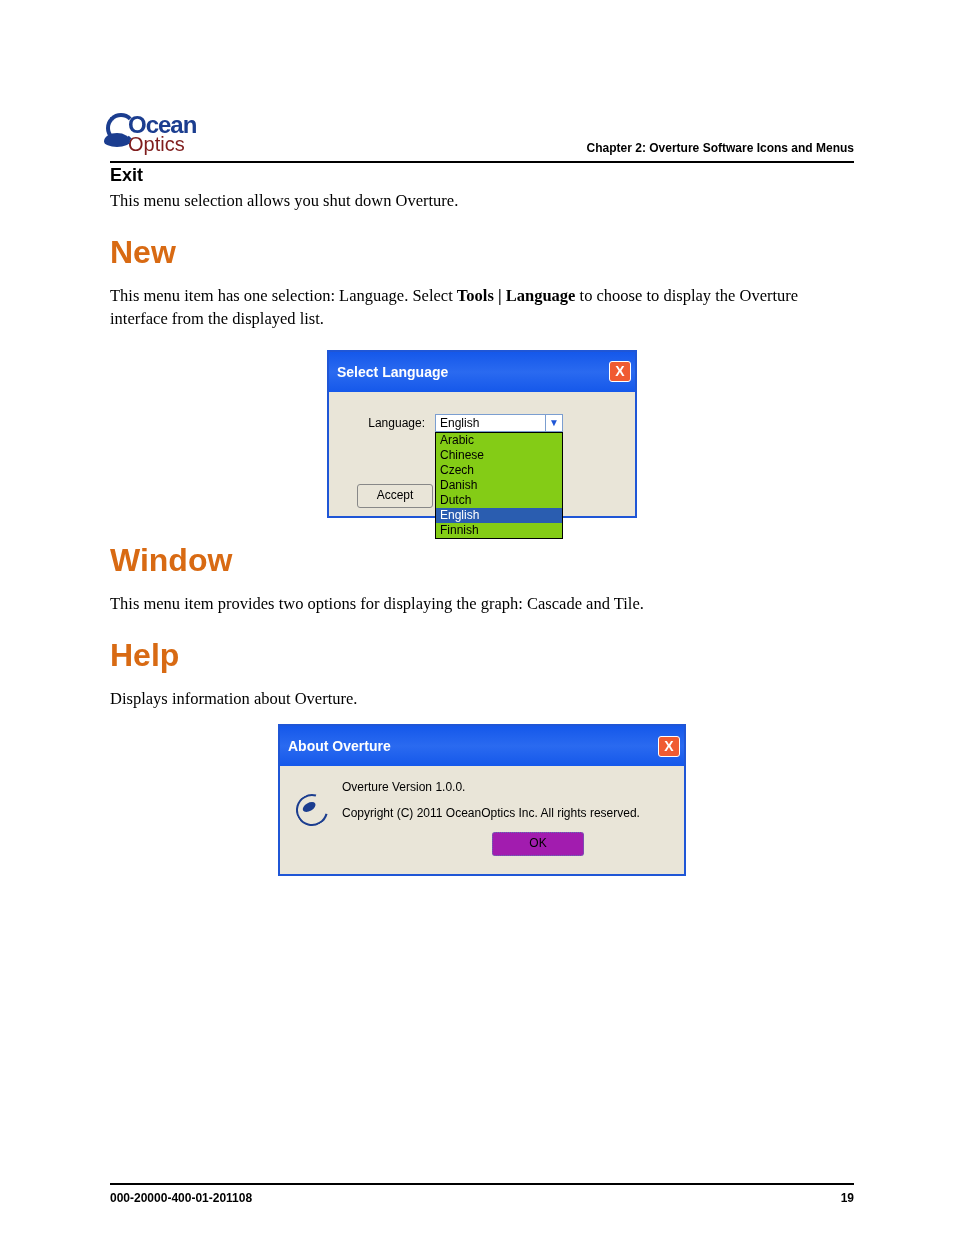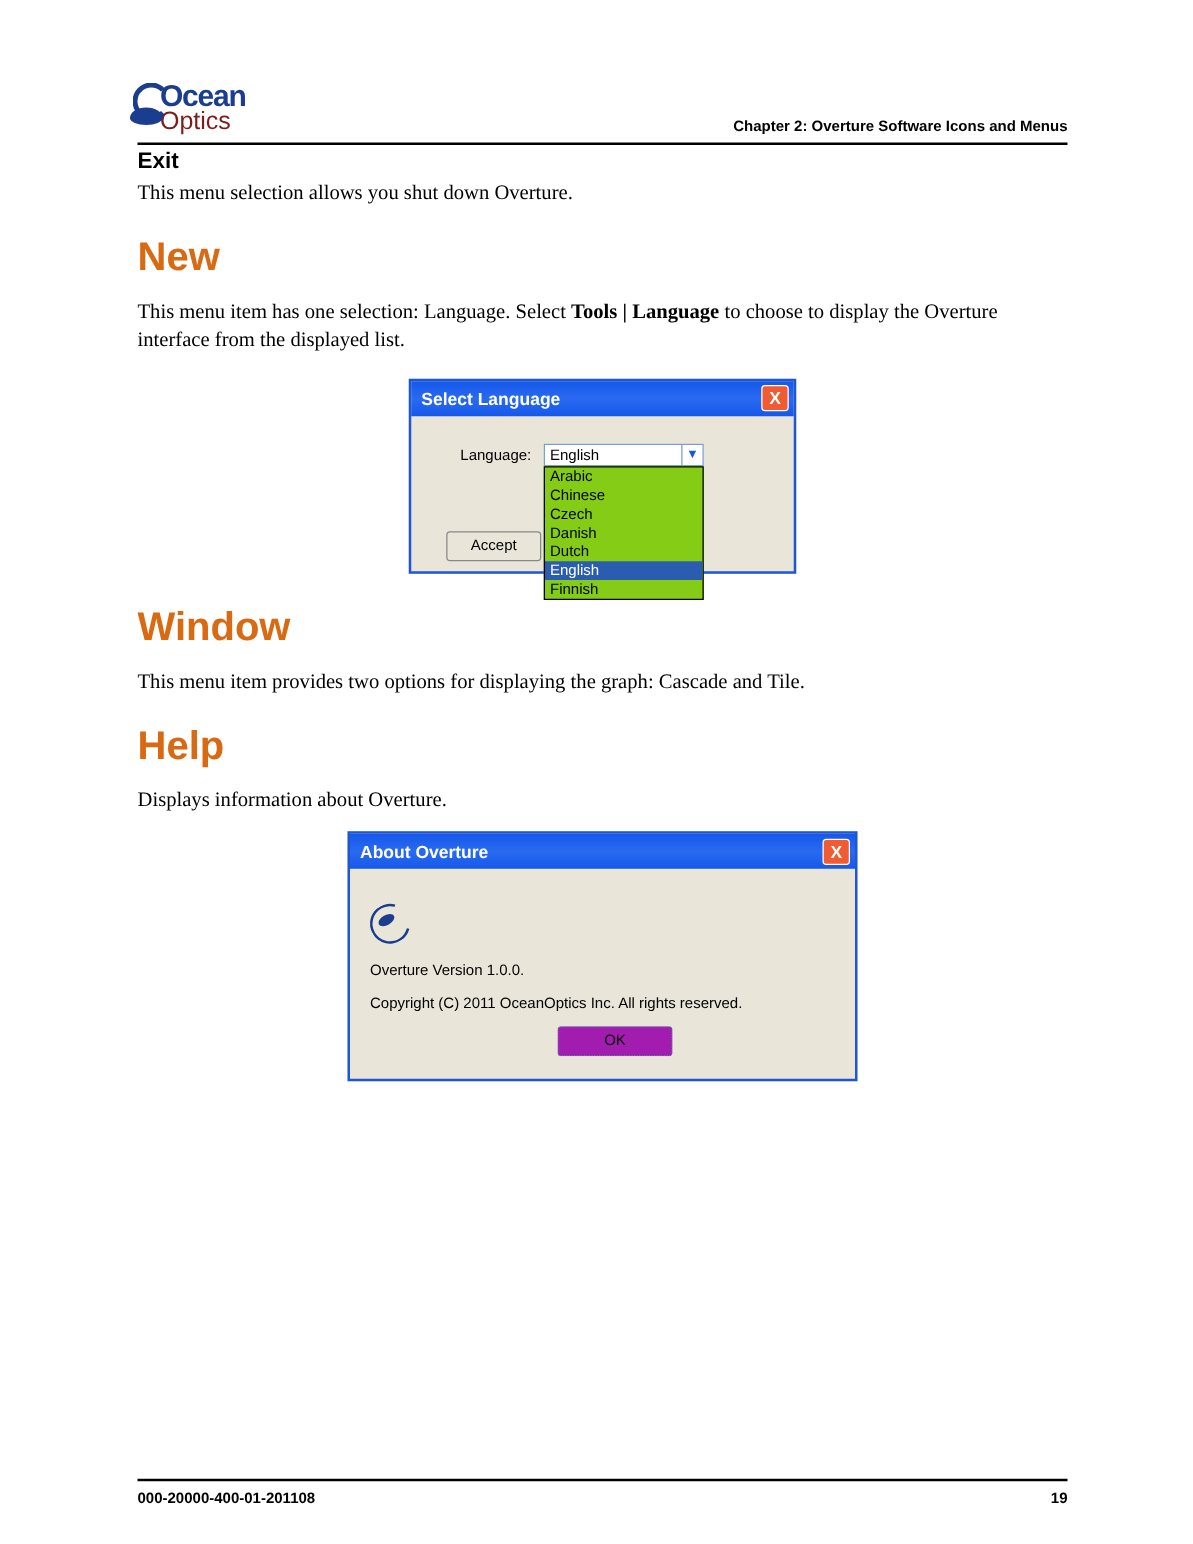--- a/index.html
+++ b/index.html
@@ -20,20 +20,21 @@
   .header-row {
     display: flex;
     justify-content: space-between;
     align-items: flex-end;
     margin-bottom: 4px;
   }
   .logo {
     width: 120px;
     height: 46px;
     position: relative;
+    margin-top: 47px;
   }
   .logo-top {
     font-family: Arial, sans-serif;
     font-weight: 800;
     font-size: 24px;
     color: #1b3d8f;
     letter-spacing: -1px;
   }
   .logo-bot {
     font-family: Arial, sans-serif;
@@ -101,21 +102,21 @@
     margin: 20px auto 24px auto;
     border: 2px solid #1f56d6;
     background: #e9e5d8;
     box-sizing: border-box;
   }
   .dlg-titlebar {
     background: linear-gradient(to bottom, #1558ea, #2a6af0 50%, #1558ea);
     display: flex;
     justify-content: space-between;
     align-items: center;
-    height: 28px;
+    height: 40px;
     padding: 0 4px 0 8px;
   }
   .dlg-title {
     font-family: Tahoma, Arial, sans-serif;
     font-weight: bold;
     color: #fff;
     font-size: 14px;
   }
   .close-btn {
     width: 22px;
@@ -212,21 +213,20 @@
     background: #e9e5d8;
     box-sizing: border-box;
   }
   .about-body {
     padding: 14px 16px 18px 16px;
     font-family: Tahoma, Arial, sans-serif;
     font-size: 12px;
     display: flex;
     align-items: flex-start;
     gap: 14px;
-    flex-direction: column;
   }
   .about-icon {
     width: 28px;
     height: 28px;
     border: 2px solid #1b3d8f;
     border-radius: 50%;
     border-right-color: transparent;
     transform: rotate(-30deg);
     margin-top: 14px;
     position: relative;

